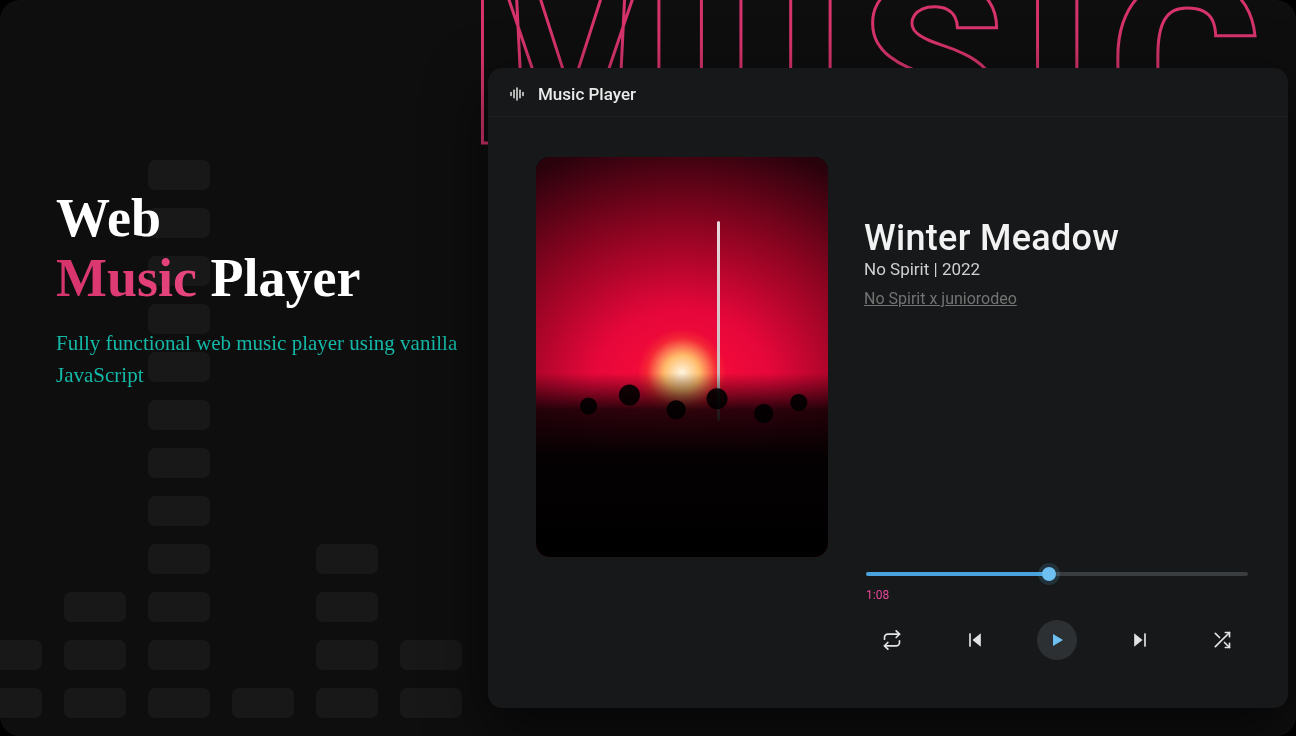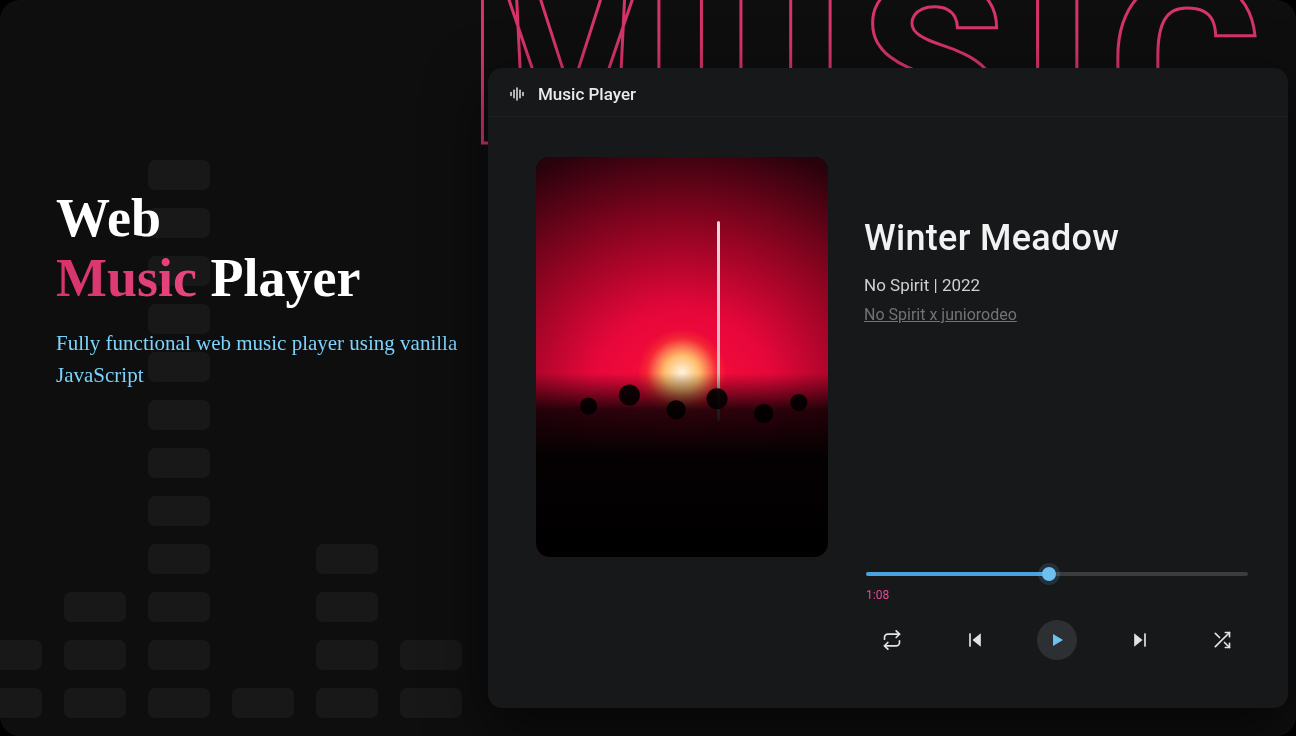--- a/index.html
+++ b/index.html
@@ -68,21 +68,21 @@
   .hero h1 .accent {
     background: linear-gradient(90deg, #d6336c, #e8467e);
     -webkit-background-clip: text;
     background-clip: text;
     color: transparent;
   }
   .hero p {
     margin-top: 18px;
     font-size: 21px;
     line-height: 1.55;
-    color: #7dd3fc;
+    color: #14b8a6;
   }
 
   
   .player {
     position: absolute;
     left: 488px;
     top: 68px;
     width: 800px;
     height: 640px;
     background: #161819;
@@ -166,21 +166,21 @@
     padding-top: 60px;
     color: #fff;
   }
   .track-title {
     font-size: 36px;
     font-weight: 500;
     letter-spacing: 0.3px;
     color: #f2f2f2;
   }
   .track-meta {
-    margin-top: 16px;
+    margin-top: 0;
     font-size: 17px;
     color: #d0d0d0;
   }
   .track-credits {
     margin-top: 10px;
     font-size: 16px;
     color: #737373;
     text-decoration: underline;
   }
 

